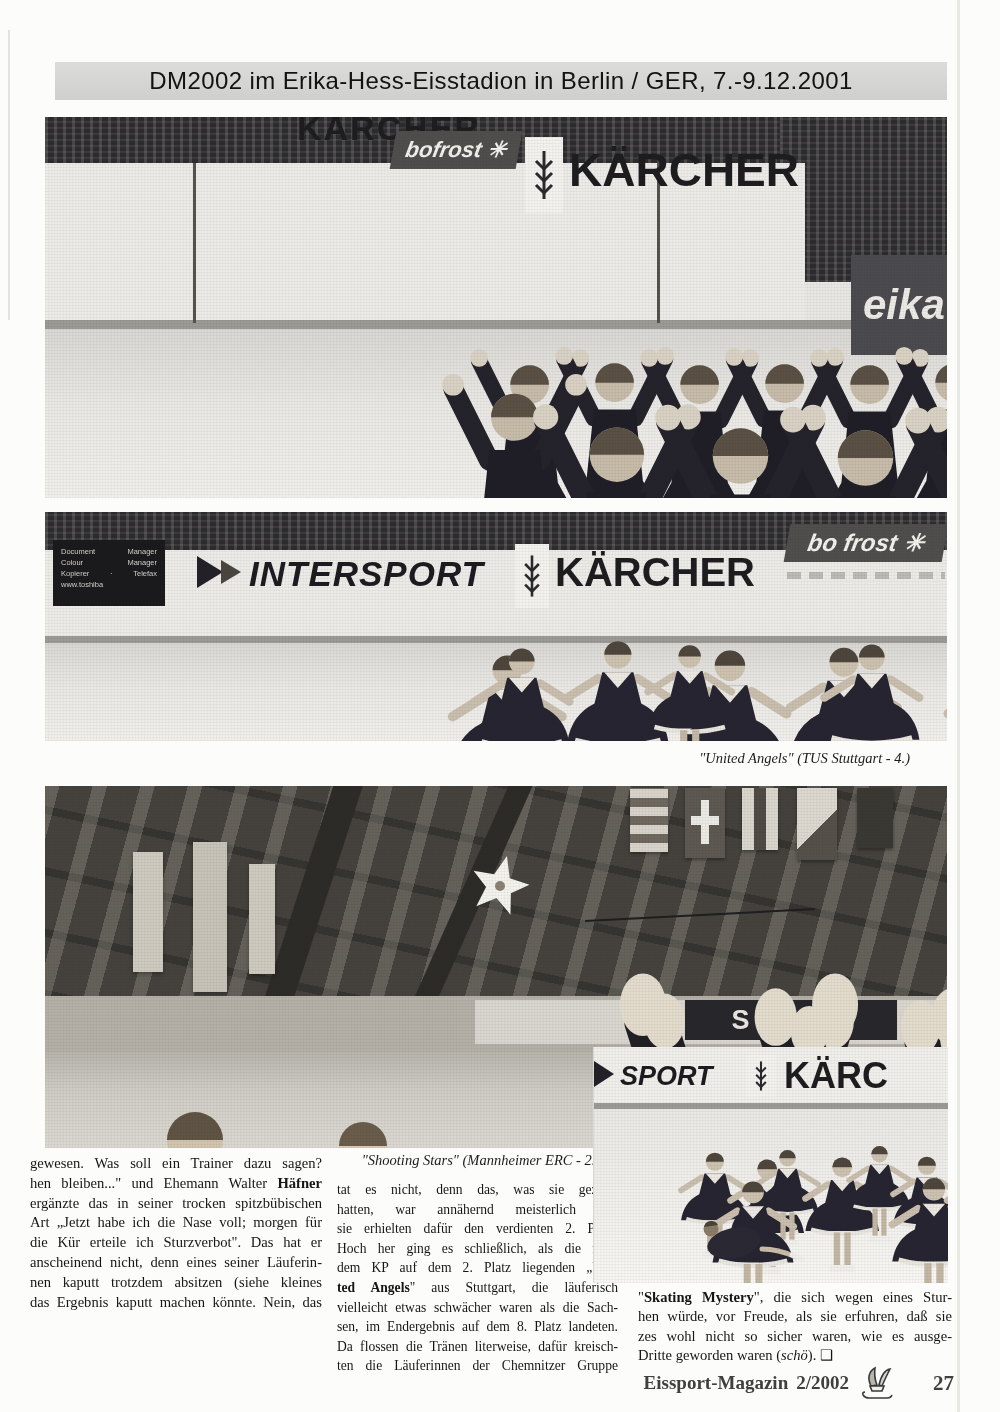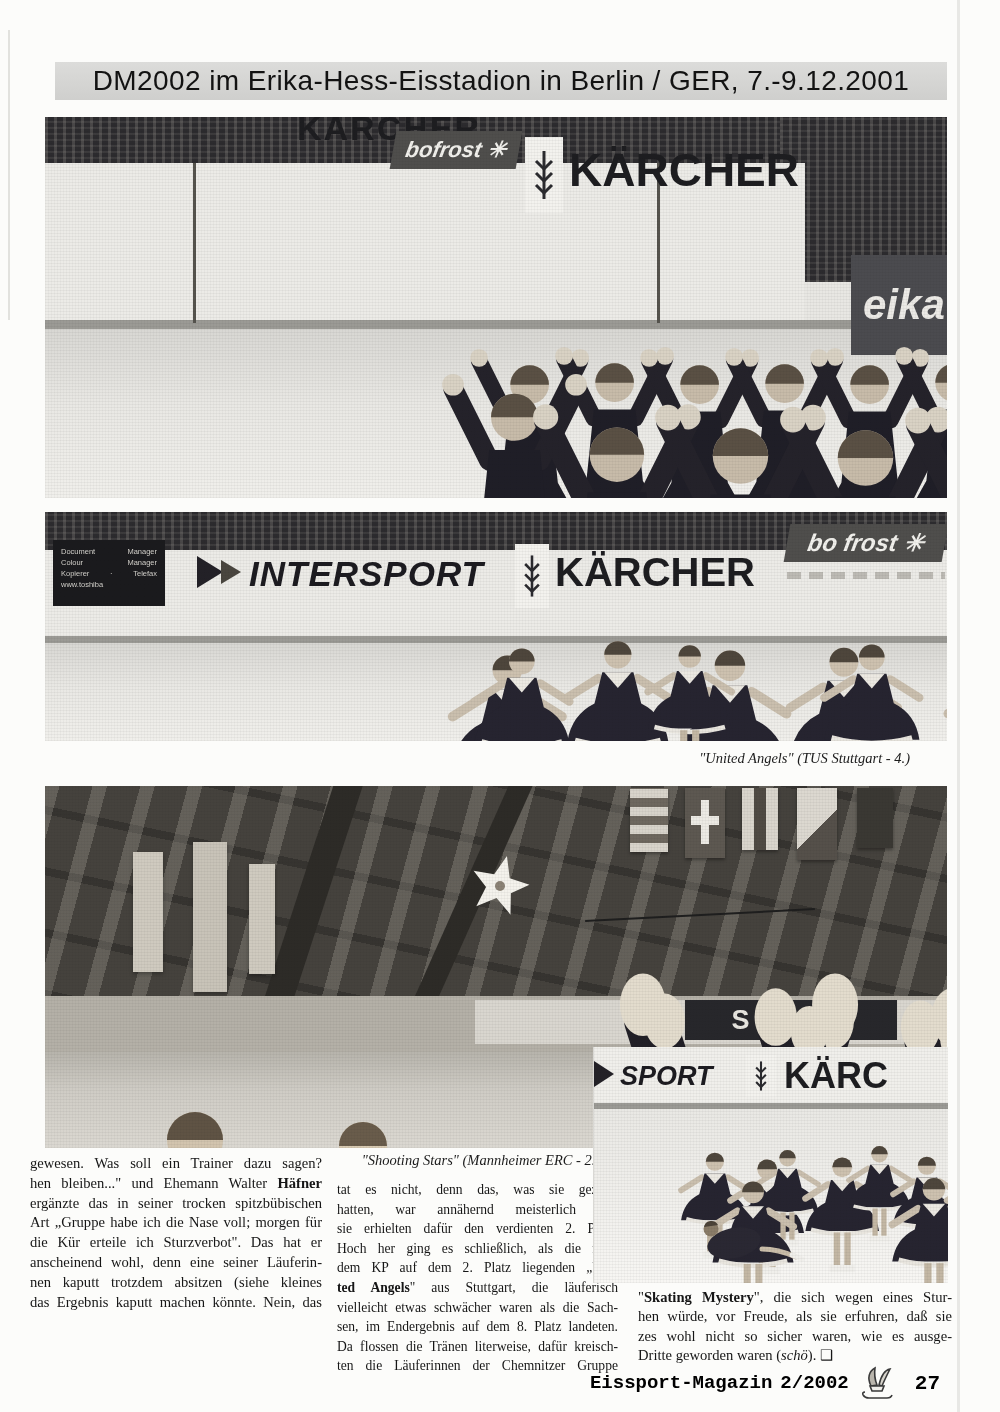--- a/index.html
+++ b/index.html
@@ -9,21 +9,21 @@
     font-family:"Liberation Serif", serif;color:#161616;
   }
   .edge-artifact{position:absolute;left:8px;top:30px;width:2px;height:290px;background:#e2e2de;}
   .edge-right{position:absolute;right:40px;top:0;width:3px;height:1412px;background:#e8e8e5;}
 
   
   .header-bar{
     position:absolute;left:55px;top:62px;width:892px;height:38px;
     background:linear-gradient(180deg,#dcdcda 0%,#d4d4d2 60%,#cfcfcd 100%);
     display:flex;align-items:center;justify-content:center;
-    font-family:"Liberation Sans", sans-serif;font-size:28px;letter-spacing:.4px;color:#121212;
+    font-family:"Liberation Sans", sans-serif;font-size:24px;letter-spacing:.4px;color:#121212;
   }
 
   
   .photo{position:absolute;overflow:hidden;background:#e8e7e3;}
   .photo::after{content:"";position:absolute;inset:0;pointer-events:none;
     background:repeating-linear-gradient(0deg,rgba(25,25,25,.045) 0 1px,transparent 1px 3px),
                repeating-linear-gradient(90deg,rgba(25,25,25,.03) 0 1px,transparent 1px 3px);}
   .abs{position:absolute;}
   .crowd{background:#2c2b2e;
     background-image:repeating-linear-gradient(90deg,rgba(205,200,190,.18) 0 3px,transparent 3px 9px),
@@ -64,25 +64,25 @@
 
   
   .caption{font-style:italic;font-size:14.5px;color:#1c1c1c;white-space:nowrap;}
   .col{position:absolute;}
   .jline{white-space:nowrap;text-align:justify;text-align-last:justify;}
   .col1 .jline{font-size:14.6px;line-height:19.8px;}
   .col2 .jline{font-size:13.6px;line-height:19.6px;}
   .col3 .jline{font-size:14.6px;line-height:19.4px;}
   .col3 .jline:last-child{text-align-last:left;}
 
-  .footer{position:absolute;top:1366px;right:60px;display:flex;align-items:center;gap:8px;
-    font-family:Liberation Mono, monospace;font-size:19px;color:#000000;}
+  .footer{position:absolute;top:1366px;right:46px;display:flex;align-items:center;gap:8px;
+    font-family:Liberation Serif, serif;font-size:19px;color:#404040;}
   .footer .mag{font-weight:600;}
   .footer .issue{font-weight:800;}
-  .footer .pnum{font-weight:800;font-size:21px;margin-left:10px;}
+  .footer .pnum{font-weight:800;font-size:21px;margin-left:28px;}
 </style>
 </head>
 <body>
 
 <div class="edge-artifact"></div>
 <div class="edge-right"></div>
 
 <div class="header-bar">
   <span>DM2002 im Erika-Hess-Eisstadion in Berlin / GER, 7.-9.12.2001</span>
 </div>
@@ -321,23 +321,23 @@
     </g>
   </svg>
 </figure>
 
 <figcaption class="caption" style="position:absolute;left:345px;top:1152px;width:272px;text-align:center;">"Shooting Stars" (Mannheimer ERC - 2.)</figcaption>
 
 <div class="col col1" style="left:30px;top:1154px;width:292px;">
     <div class="jline">gewesen. Was soll ein Trainer dazu sagen?</div>
     <div class="jline">hen bleiben..." und Ehemann Walter <b>Häfner</b></div>
     <div class="jline">ergänzte das in seiner trocken spitzbübischen</div>
-    <div class="jline">Art „Gruppe habe ich die Nase voll; morgen für</div>
+    <div class="jline">Art „Jetzt habe ich die Nase voll; morgen für</div>
     <div class="jline">die Kür erteile ich Sturzverbot". Das hat er</div>
-    <div class="jline">anscheinend wohl, denn eine seiner Läuferin-</div>
+    <div class="jline">anscheinend nicht, denn eines seiner Läuferin-</div>
     <div class="jline">nen kaputt trotzdem absitzen (siehe kleines</div>
     <div class="jline">das Ergebnis kaputt machen könnte. Nein, das</div>
   </div>
 <div class="col col2" style="left:337px;top:1180px;width:281px;">
     <div class="jline">tat es nicht, denn das, was sie gezeigt</div>
     <div class="jline">hatten, war annähernd meisterlich und</div>
     <div class="jline">sie erhielten dafür den verdienten 2. Platz.</div>
     <div class="jline">Hoch her ging es schließlich, als die nach</div>
     <div class="jline">dem KP auf dem 2. Platz liegenden „<b>Uni-</b></div>
     <div class="jline"><b>ted Angels</b>" aus Stuttgart, die läuferisch</div>

